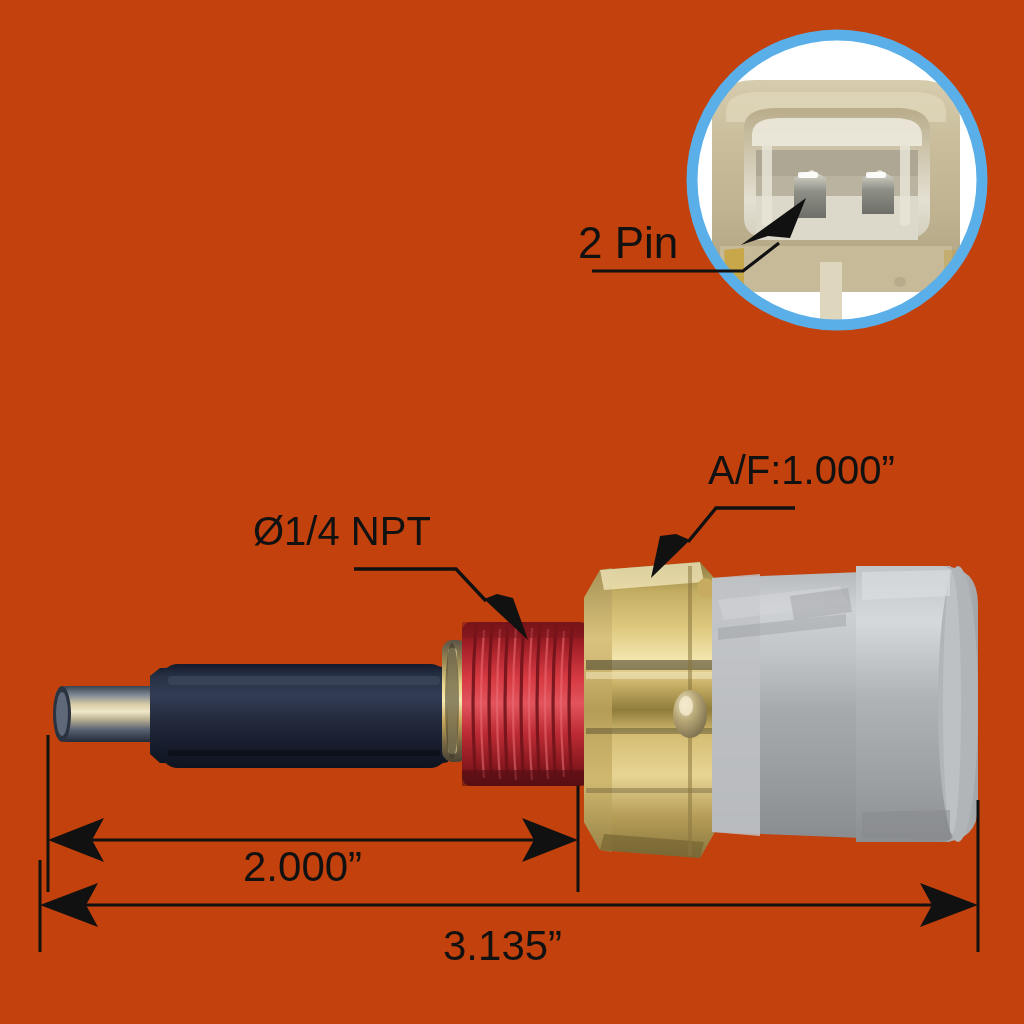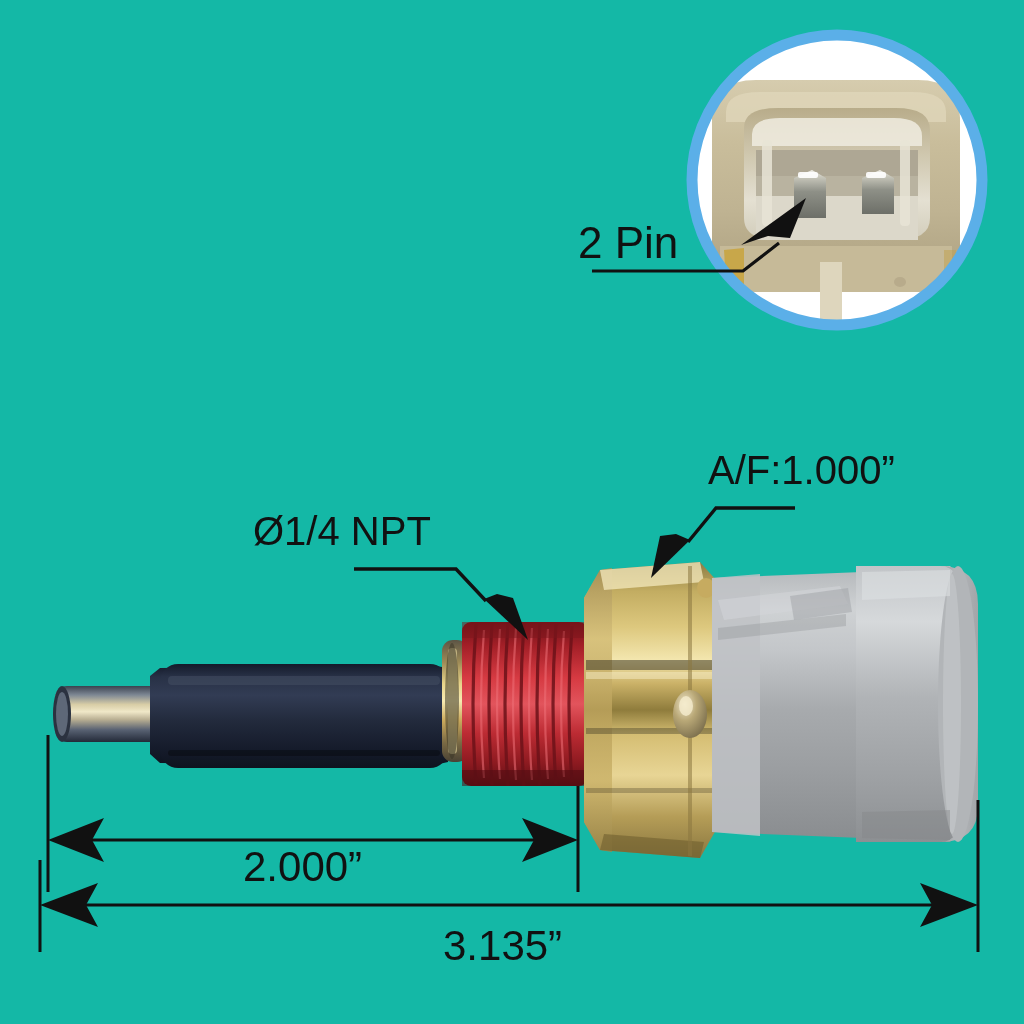--- a/index.html
+++ b/index.html
@@ -8,21 +8,21 @@
     padding: 0;
     background: #ffffff;
   }
   body {
     font-family: "Liberation Sans", sans-serif;
   }
   #stage {
     position: relative;
     width: 1024px;
     height: 1024px;
-    background: #14b8a6;
+    background: #c2410c;
     overflow: hidden;
   }
   #stage svg.layer {
     position: absolute;
     left: 0;
     top: 0;
     width: 1024px;
     height: 1024px;
     overflow: visible;
   }

